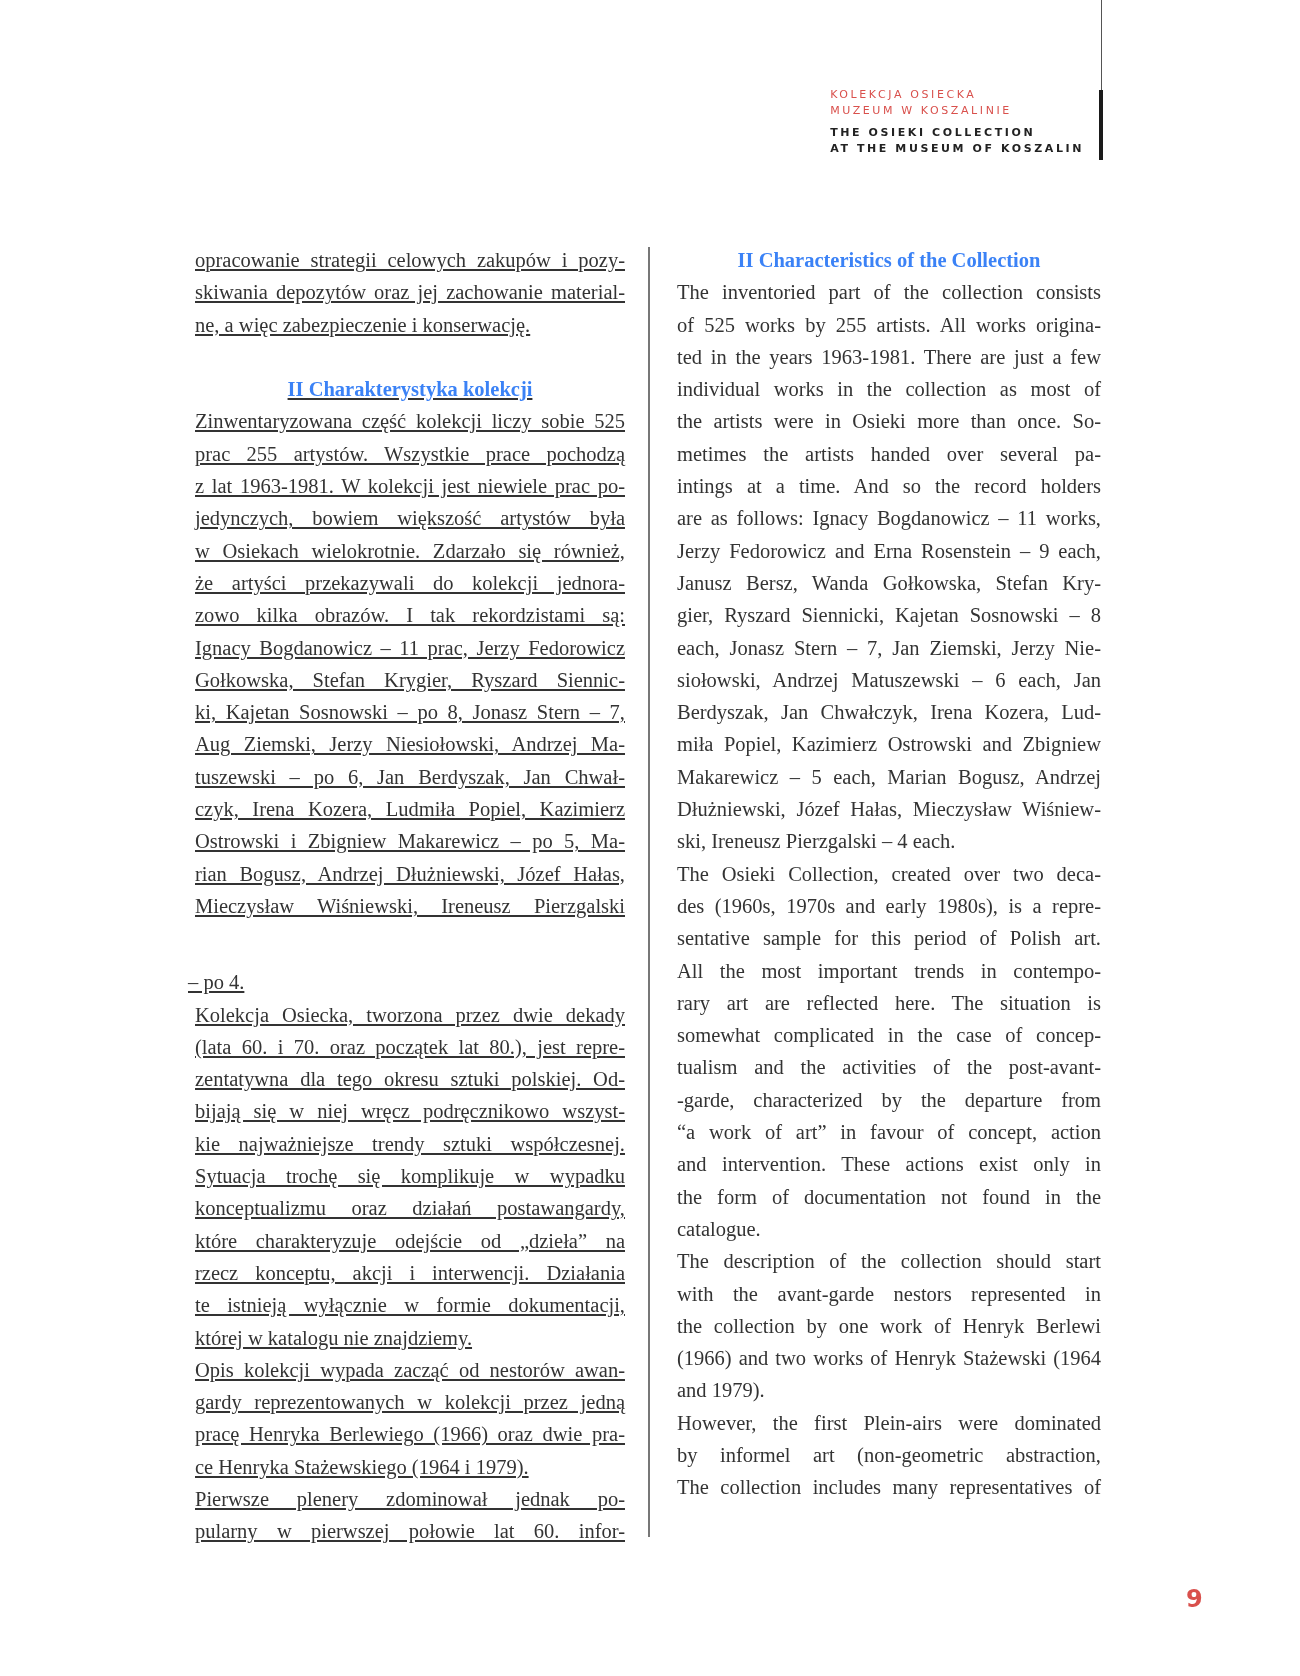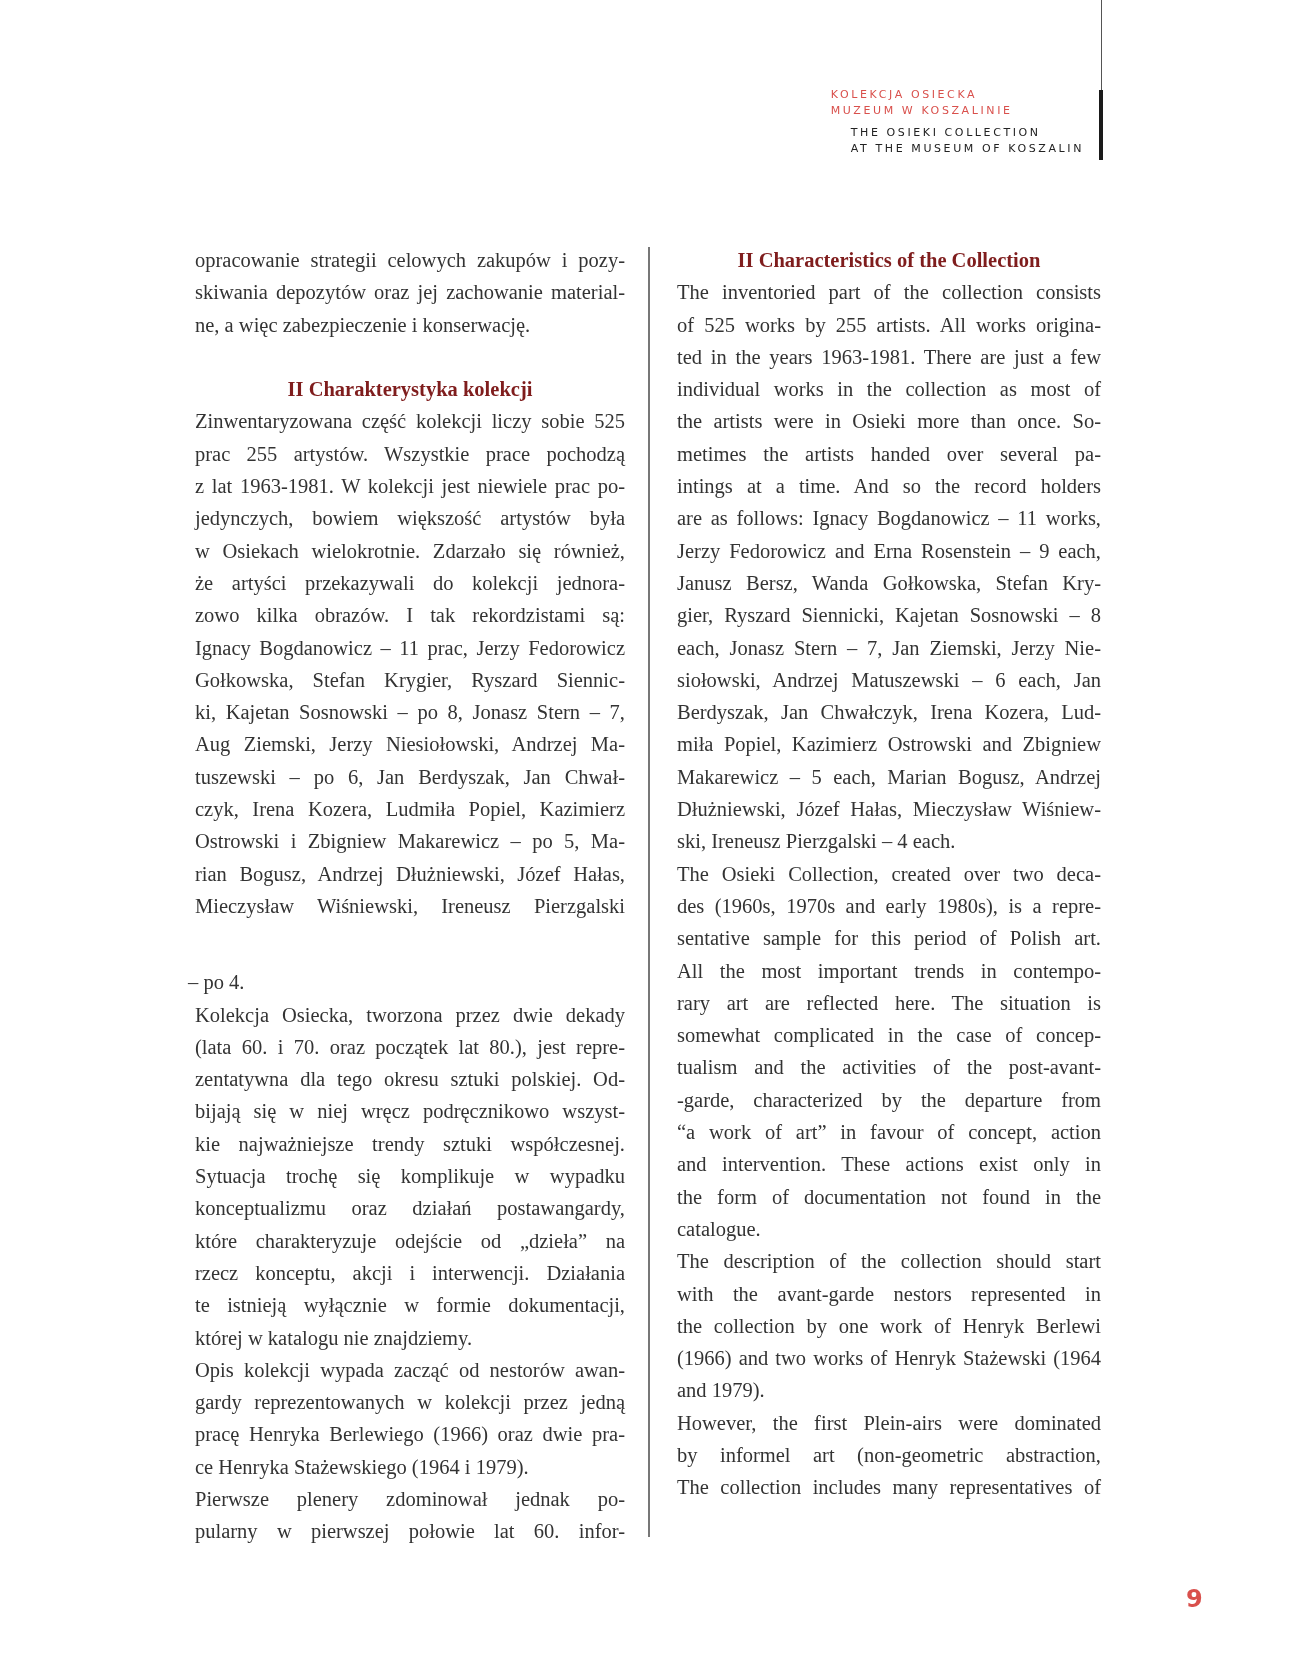--- a/index.html
+++ b/index.html
@@ -35,46 +35,46 @@
       position: absolute;
       right: 216px;
       top: 87px;
       text-align: left;
       font-family: "DejaVu Sans", "Liberation Sans", sans-serif;
       font-size: 11px;
       letter-spacing: 2.6px;
       line-height: 16px;
     }
     .header .red { color: #d9504c; }
-    .header .dark { color: #222222; font-weight: normal; margin-left: 20px; }
+    .header .dark { color: #222222; font-weight: bold; }
     .header .gap { height: 6px; }
     .col {
       position: absolute;
       top: 244px;
       font-family: "Liberation Serif", "DejaVu Serif", serif;
       font-size: 20.5px;
       line-height: 32.3px;
       color: #333333;
     }
-    .col-left { left: 195px; width: 430px; }
+    .col-left { left: 195px; width: 430px; text-decoration: underline; }
     .col-right { left: 677px; width: 424px; }
     .line {
       display: block;
       height: 32.3px;
       white-space: nowrap;
       overflow: visible;
       text-align: justify;
       text-align-last: justify;
     }
     .line.last { text-align-last: left; }
     .line.heading {
       text-align: center;
       text-align-last: center;
       font-weight: bold;
-      color: #7f1d1d;
+      color: #3b82f6;
     }
     .line.blank { height: 32.3px; }
     .line.outdent { margin-left: -7px; margin-top: 44px; }
     .divider {
       position: absolute;
       left: 648px;
       top: 247px;
       width: 1.5px;
       height: 1290px;
       background: #777777;

